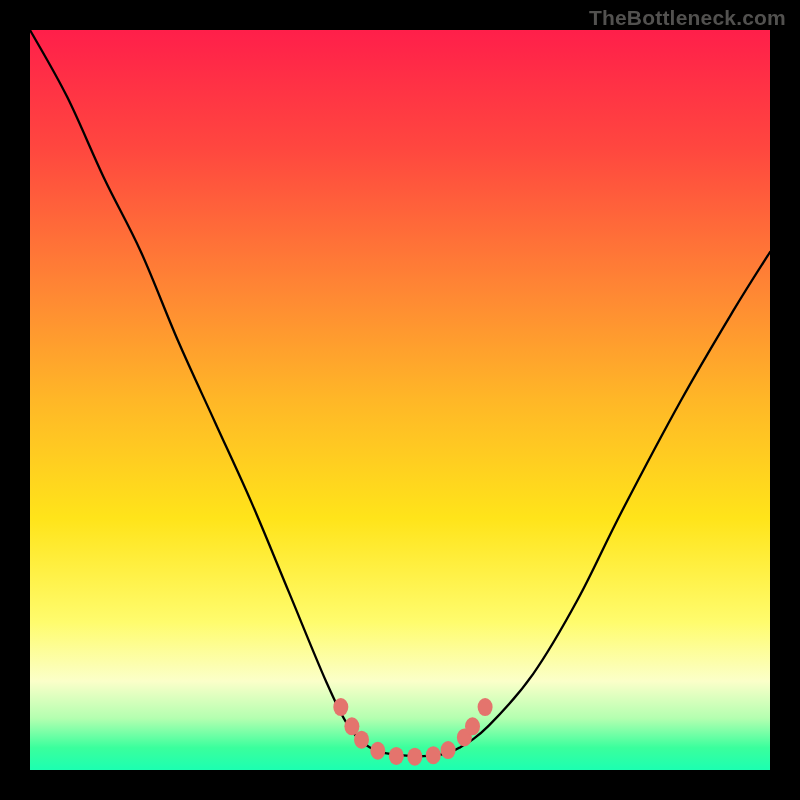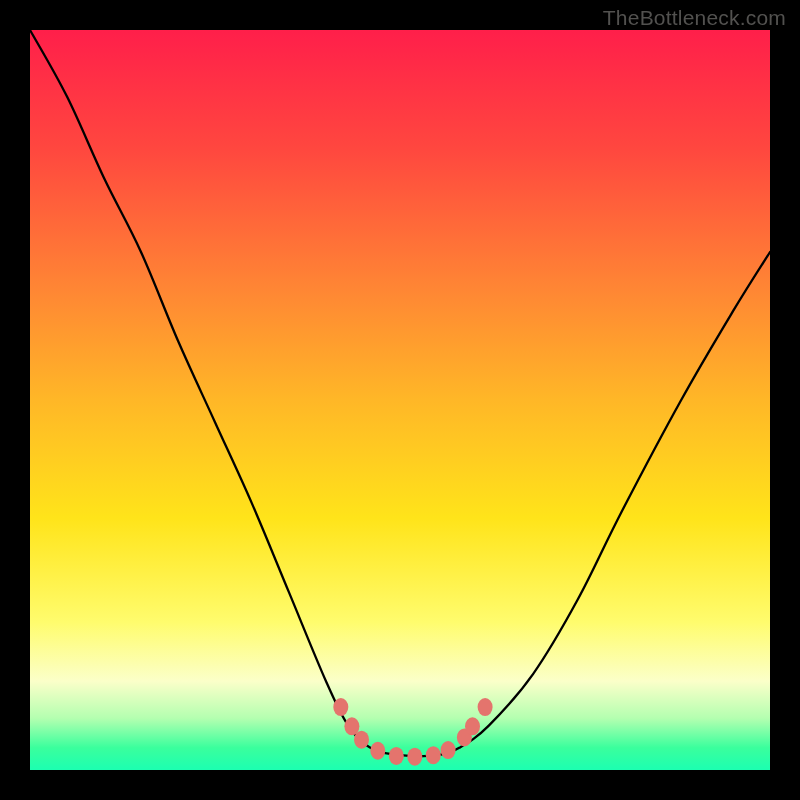--- a/index.html
+++ b/index.html
@@ -27,21 +27,21 @@
       #fbffc9 88%,
       #b4ffb0 93%,
       #3aff9d 97%,
       #1cffb1 100%);
   }
   .watermark {
     position: absolute;
     top: 6px;
     right: 14px;
     font-size: 21px;
-    font-weight: 400;
+    font-weight: 700;
     color: #52514f;
     letter-spacing: 0.2px;
   }
   svg.curve {
     position: absolute;
     left: 0;
     top: 0;
     width: 740px;
     height: 740px;
     overflow: visible;

